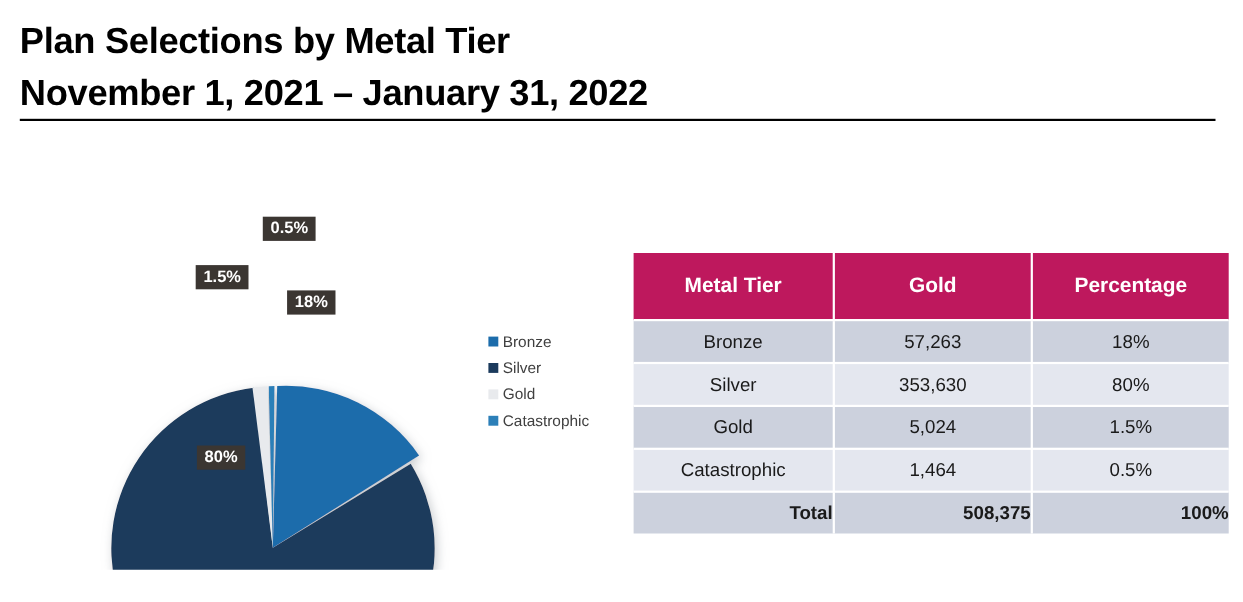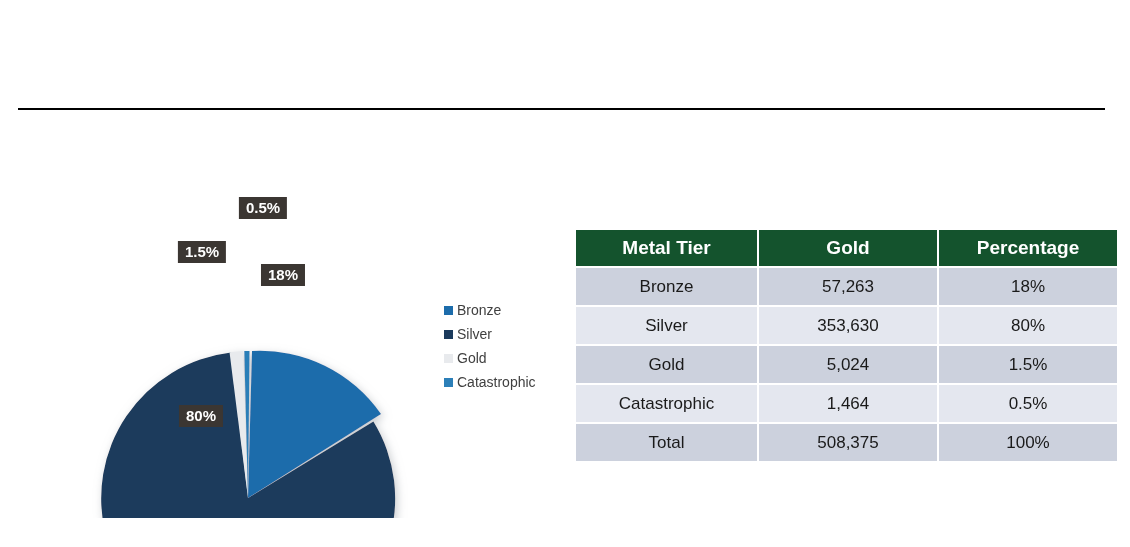--- a/index.html
+++ b/index.html
@@ -94,53 +94,56 @@
     left: 576px;
     top: 230px;
     width: 541px;
     border-collapse: collapse;
     table-layout: fixed;
   }
   #data-table col.c1 { width: 182px; }
   #data-table col.c2 { width: 180px; }
   #data-table col.c3 { width: 179px; }
   #data-table th {
-    background: #14532d;
+    background: #be185d;
     color: #ffffff;
     font-size: 19px;
     font-weight: bold;
     height: 36px;
     text-align: center;
     border-right: 2px solid #ffffff;
     border-bottom: 2px solid #ffffff;
-    padding: 0;
+    padding: 12px;
   }
   #data-table th:last-child { border-right: none; }
   #data-table td {
     font-size: 17px;
     color: #1a1a1a;
     height: 37px;
     text-align: center;
     border-right: 2px solid #ffffff;
     border-bottom: 2px solid #ffffff;
     padding: 0;
   }
   #data-table td:last-child { border-right: none; }
   #data-table tr.row-odd td  { background: #ccd1dd; }
   #data-table tr.row-even td { background: #e4e7ef; }
   #data-table tr.row-total td {
     background: #ccd1dd;
-    font-weight: normal;
+    font-weight: bold;
     border-bottom: none;
+    text-align: right;
   }
 </style>
 </head>
 <body>
 
 <div id="title-block">
+  <div class="title-line">Plan Selections by Metal Tier</div>
+  <div class="title-line">November 1, 2021 – January 31, 2022</div>
 </div>
 <div id="title-rule"></div>
 
 <div id="pie-area">
   <svg id="pie-svg" width="400" height="360" viewBox="0 0 400 360">
     <defs>
       <filter id="pieShadow" x="-25%" y="-25%" width="150%" height="150%">
         <feDropShadow dx="2" dy="3" stdDeviation="5" flood-color="#9aa0a6" flood-opacity="0.55"></feDropShadow>
       </filter>
     </defs>

